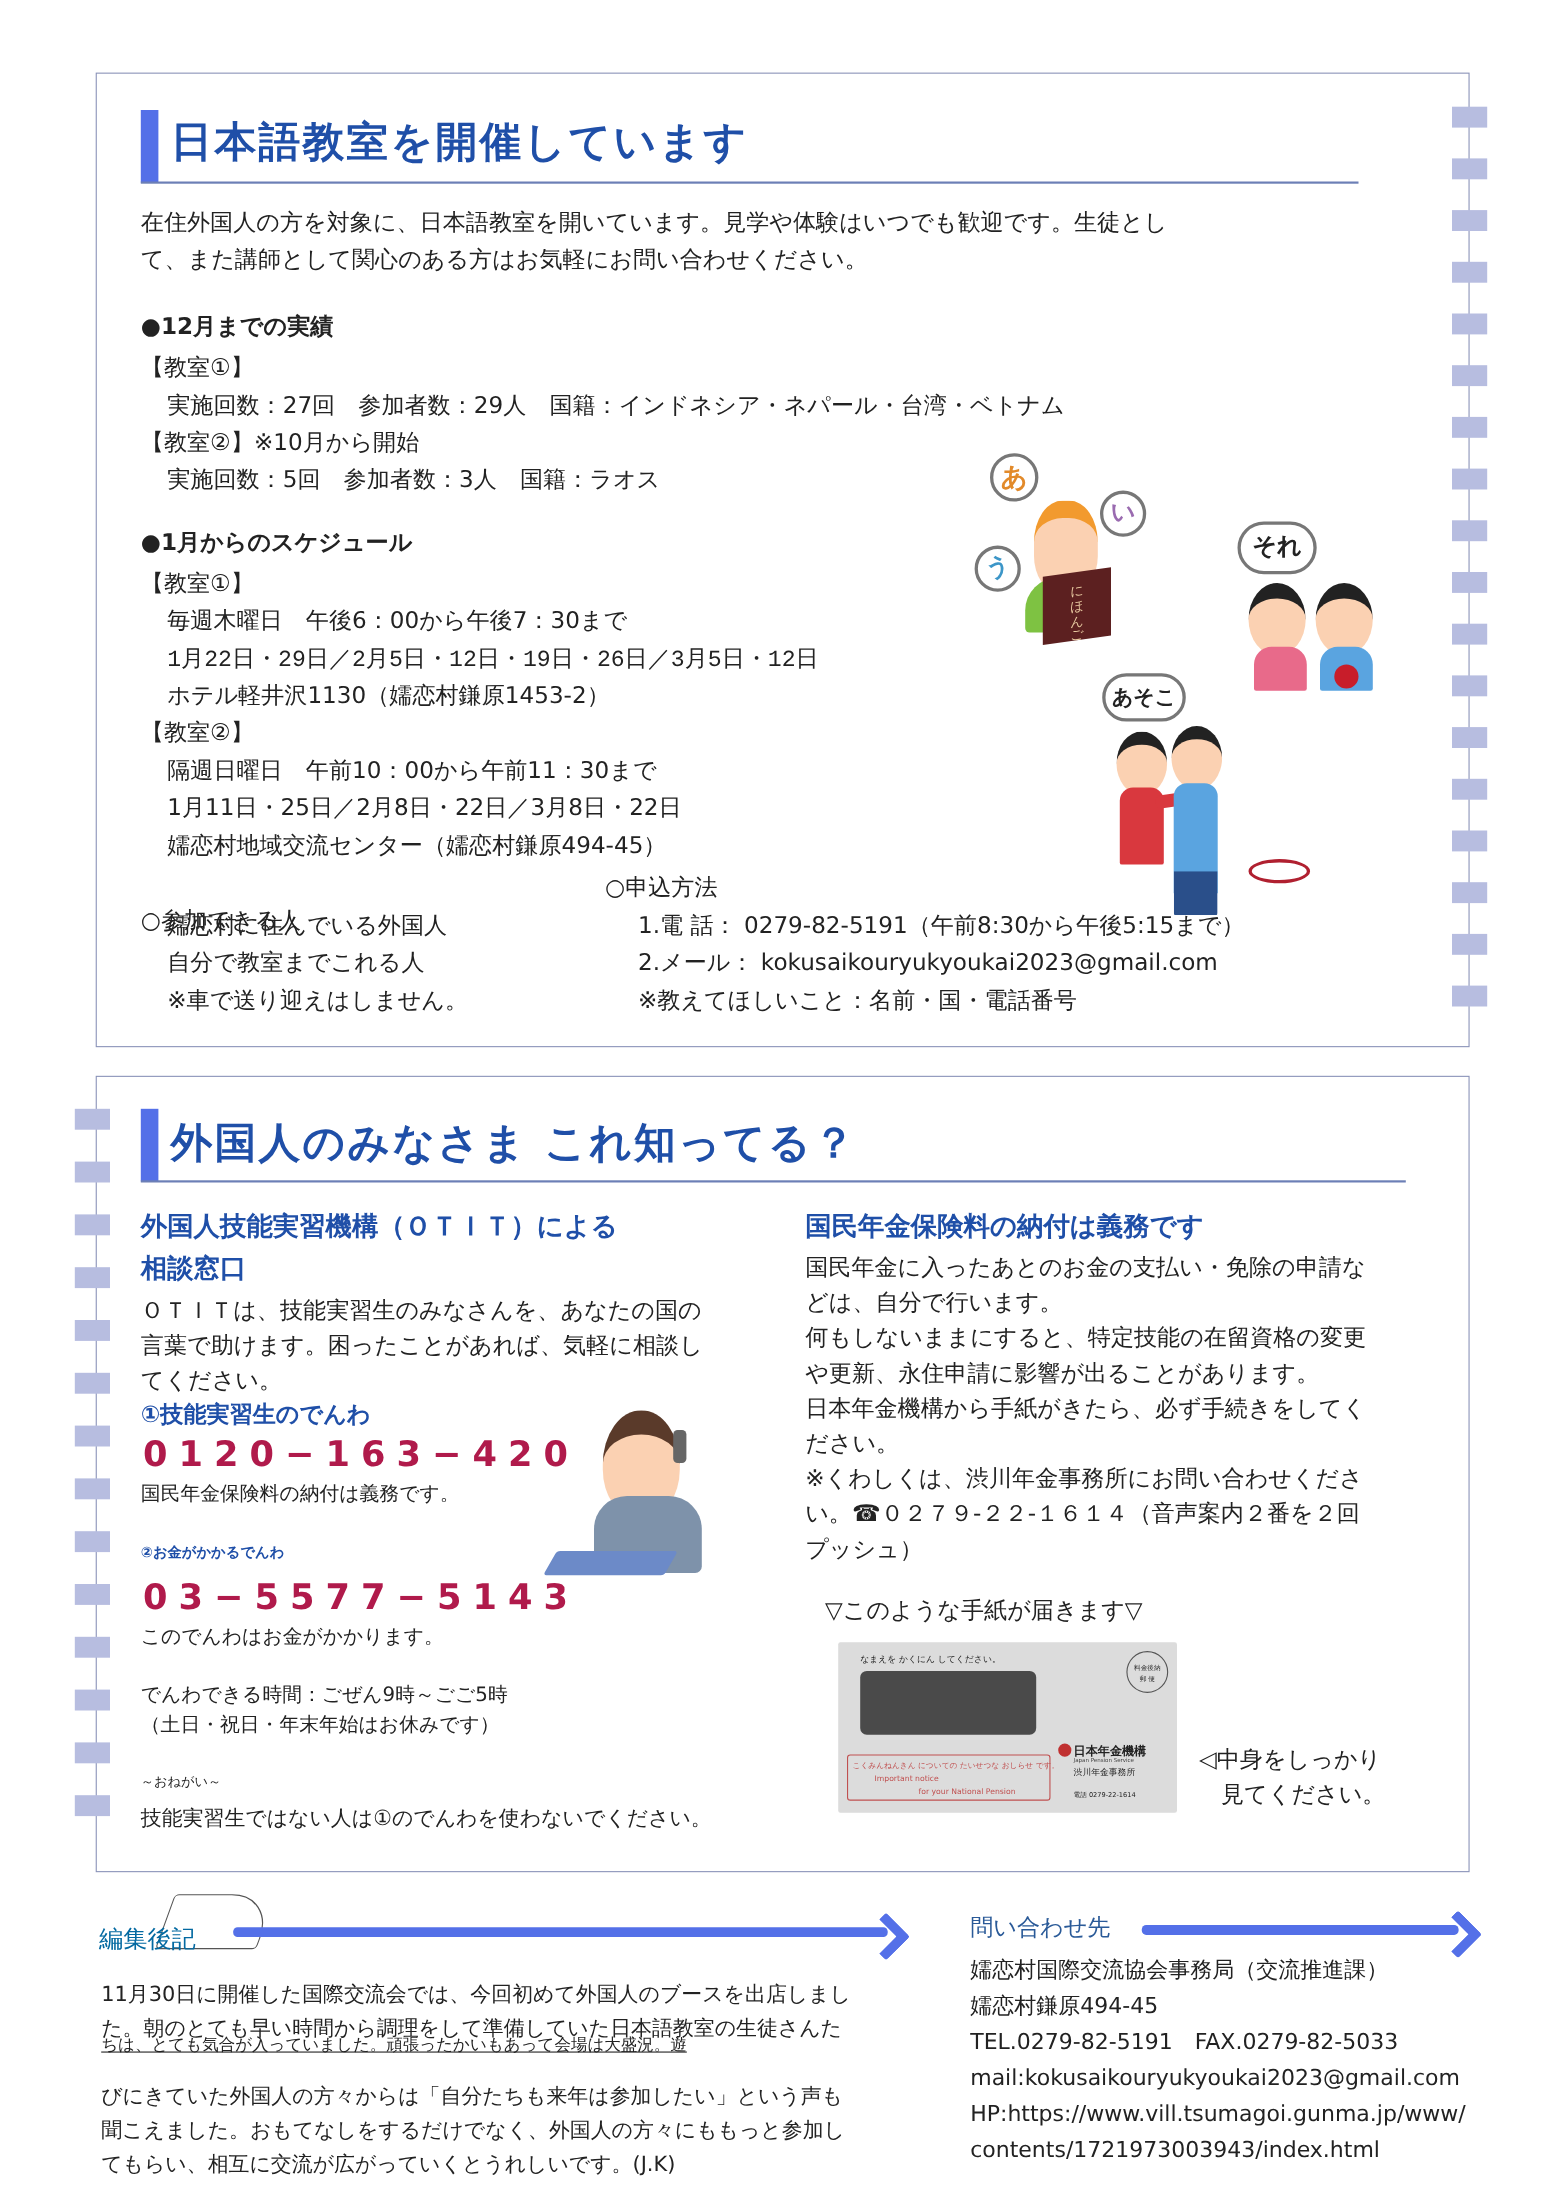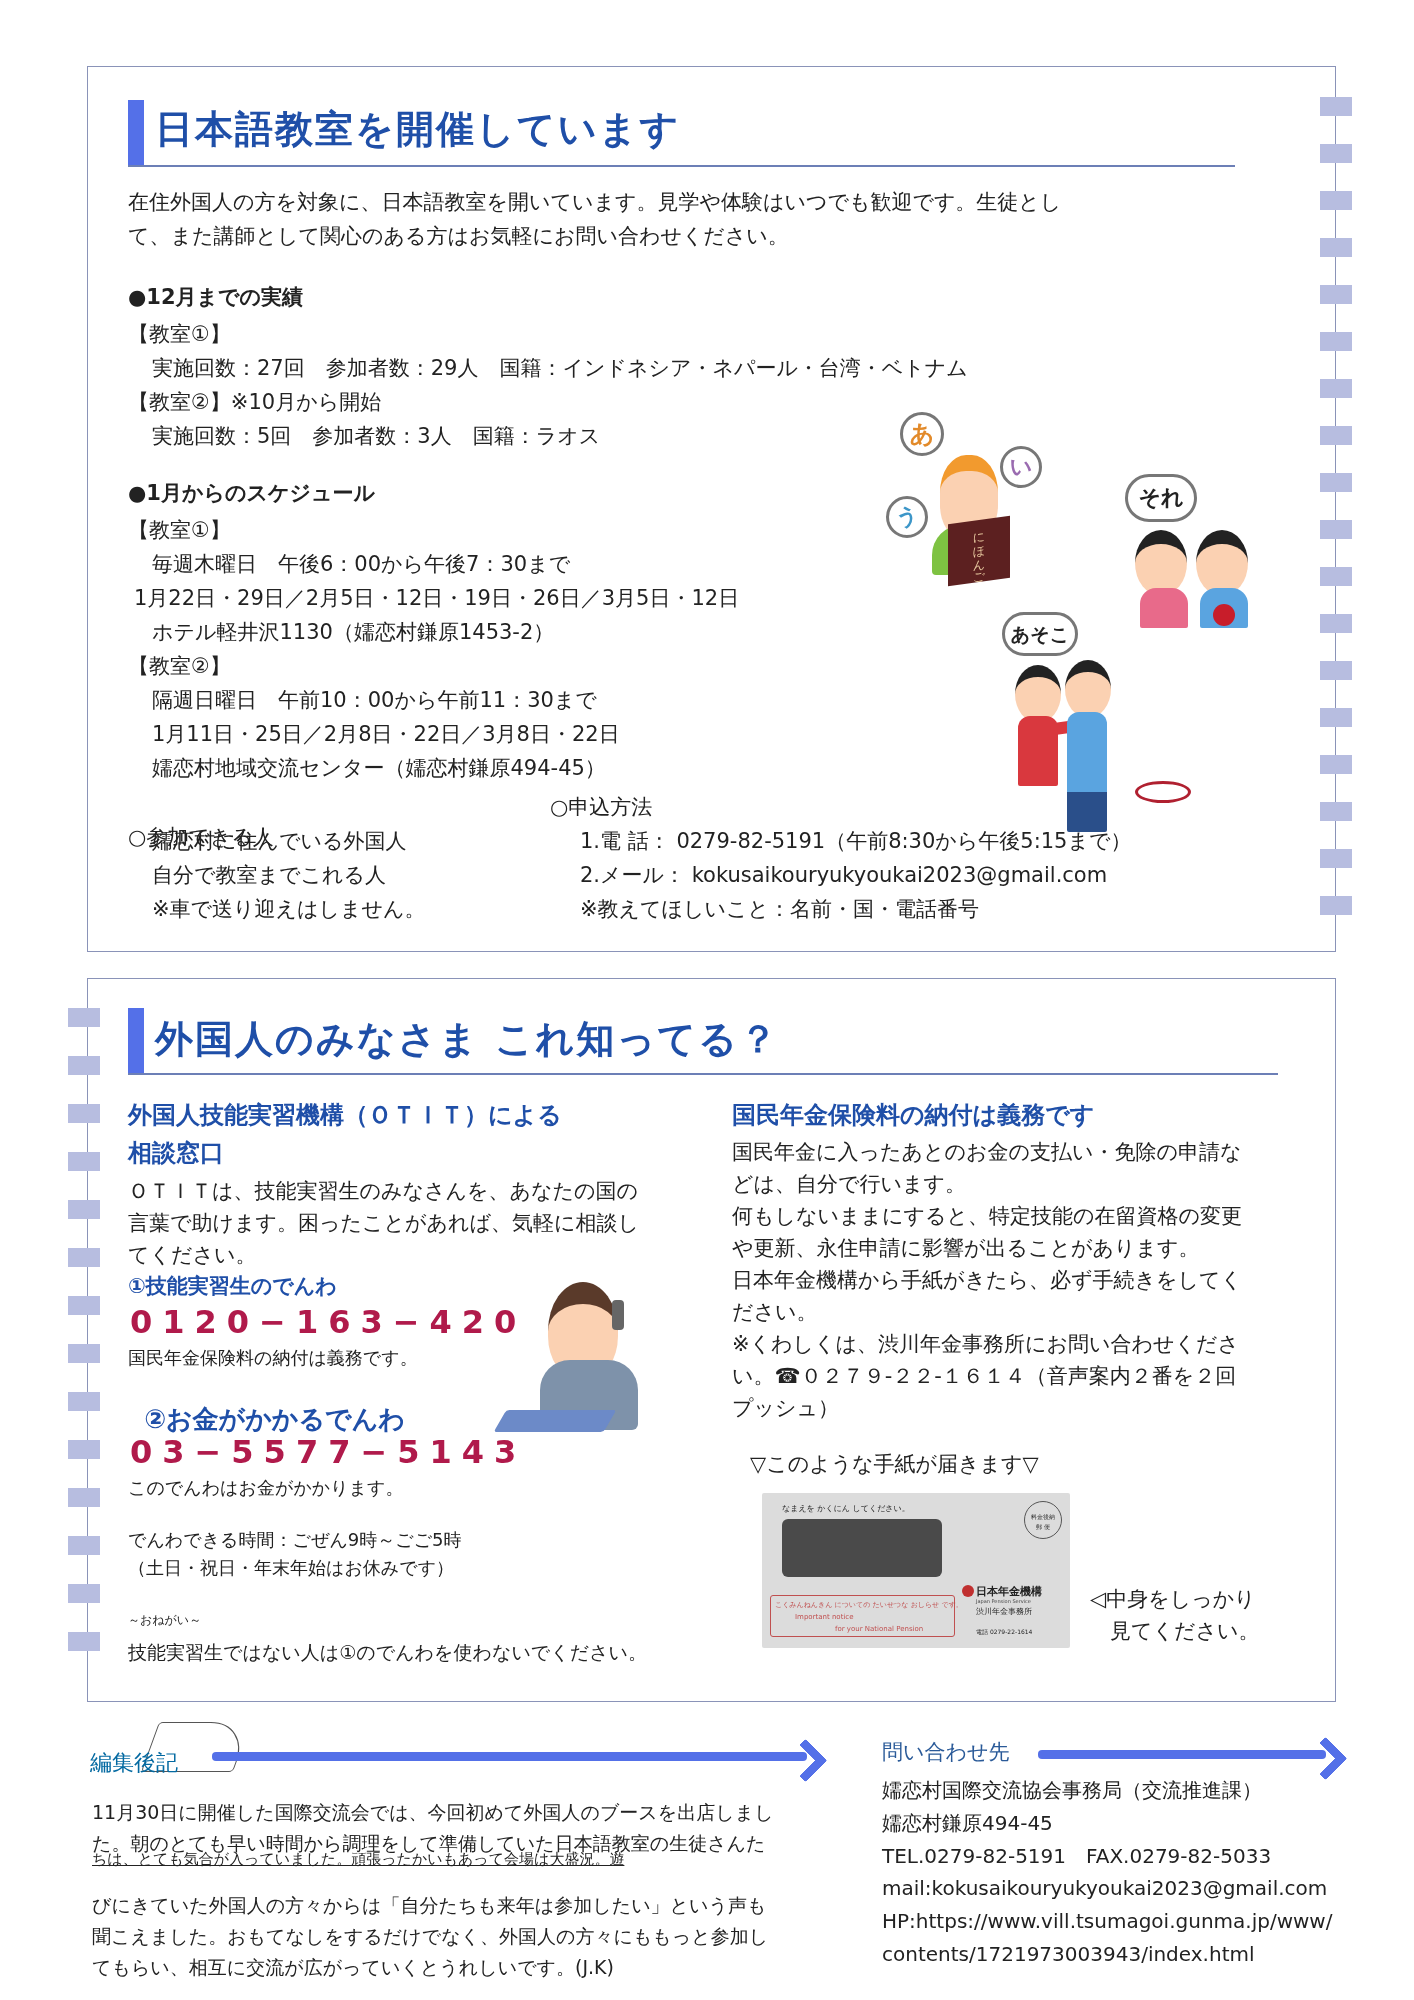--- a/index.html
+++ b/index.html
@@ -54,21 +54,21 @@
 
 <div class="line sub-h" style="left:128px;top:283px;">●12月までの実績</div>
 <div class="line" style="left:128px;top:320px;">【教室①】</div>
 <div class="line" style="left:152px;top:354px;">実施回数：27回　参加者数：29人　国籍：インドネシア・ネパール・台湾・ベトナム</div>
 <div class="line" style="left:128px;top:388px;">【教室②】※10月から開始</div>
 <div class="line" style="left:152px;top:422px;">実施回数：5回　参加者数：3人　国籍：ラオス</div>
 
 <div class="line sub-h" style="left:128px;top:479px;">●1月からのスケジュール</div>
 <div class="line" style="left:128px;top:516px;">【教室①】</div>
 <div class="line" style="left:152px;top:550px;">毎週木曜日　午後6：00から午後7：30まで</div>
-<div class="line" style="left:134px;top:584px;">1月22日・29日／2月5日・12日・19日・26日／3月5日・12日</div>
+<div class="line" style="left:152px;top:584px;font-family:Liberation Mono, monospace;">1月22日・29日／2月5日・12日・19日・26日／3月5日・12日</div>
 <div class="line" style="left:152px;top:618px;">ホテル軽井沢1130（嬬恋村鎌原1453-2）</div>
 <div class="line" style="left:128px;top:652px;">【教室②】</div>
 <div class="line" style="left:152px;top:686px;">隔週日曜日　午前10：00から午前11：30まで</div>
 <div class="line" style="left:152px;top:720px;">1月11日・25日／2月8日・22日／3月8日・22日</div>
 <div class="line" style="left:152px;top:754px;">嬬恋村地域交流センター（嬬恋村鎌原494-45）</div>
 
 <div class="line" style="left:128px;top:793px;margin-top:30px;">○参加できる人</div>
 <div class="line" style="left:152px;top:827px;">嬬恋村に住んでいる外国人</div>
 <div class="line" style="left:152px;top:861px;">自分で教室までこれる人</div>
 <div class="line" style="left:152px;top:895px;">※車で送り迎えはしません。</div>
@@ -127,21 +127,21 @@
 <div class="heading-line" style="left:128px;top:1073px;width:1150px;"></div>
 
 <div class="line blue-b" style="left:128px;top:1099px;font-size:24px;">外国人技能実習機構（ＯＴＩＴ）による</div>
 <div class="line blue-b" style="left:128px;top:1137px;font-size:24px;">相談窓口</div>
 <div class="line" style="left:128px;top:1177px;">ＯＴＩＴは、技能実習生のみなさんを、あなたの国の</div>
 <div class="line" style="left:128px;top:1209px;">言葉で助けます。困ったことがあれば、気軽に相談し</div>
 <div class="line" style="left:128px;top:1241px;">てください。</div>
 <div class="line blue-b" style="left:128px;top:1272px;font-size:21px;">①技能実習生のでんわ</div>
 <div class="phone" style="left:130px;top:1303px;">0120−163−420</div>
 <div class="line" style="left:128px;top:1346px;font-size:18px;">国民年金保険料の納付は義務です。</div>
-<div class="line blue-b" style="left:128px;top:1402px;font-size:26px;margin-left:16px;">②お金がかかるでんわ</div>
+<div class="line blue-b" style="left:128px;top:1402px;font-size:13px;">②お金がかかるでんわ</div>
 <div class="phone" style="left:130px;top:1433px;">03−5577−5143</div>
 <div class="line" style="left:128px;top:1476px;font-size:18px;">このでんわはお金がかかります。</div>
 <div class="line" style="left:128px;top:1528px;font-size:18px;">でんわできる時間：ごぜん9時～ごご5時</div>
 <div class="line" style="left:128px;top:1556px;font-size:18px;">（土日・祝日・年末年始はお休みです）</div>
 <div class="line" style="left:128px;top:1612px;font-size:12px;">～おねがい～</div>
 <div class="line" style="left:128px;top:1640px;font-size:19px;">技能実習生ではない人は①のでんわを使わないでください。</div>
 
 <div>
   <div class="abs" style="left:548px;top:1282px;width:70px;height:76px;background:#fbd1b2;border-radius:50% 50% 45% 45%;border-top:22px solid #5a3a2a;"></div>
   <div class="abs" style="left:612px;top:1300px;width:12px;height:30px;background:#666;border-radius:4px;"></div>

